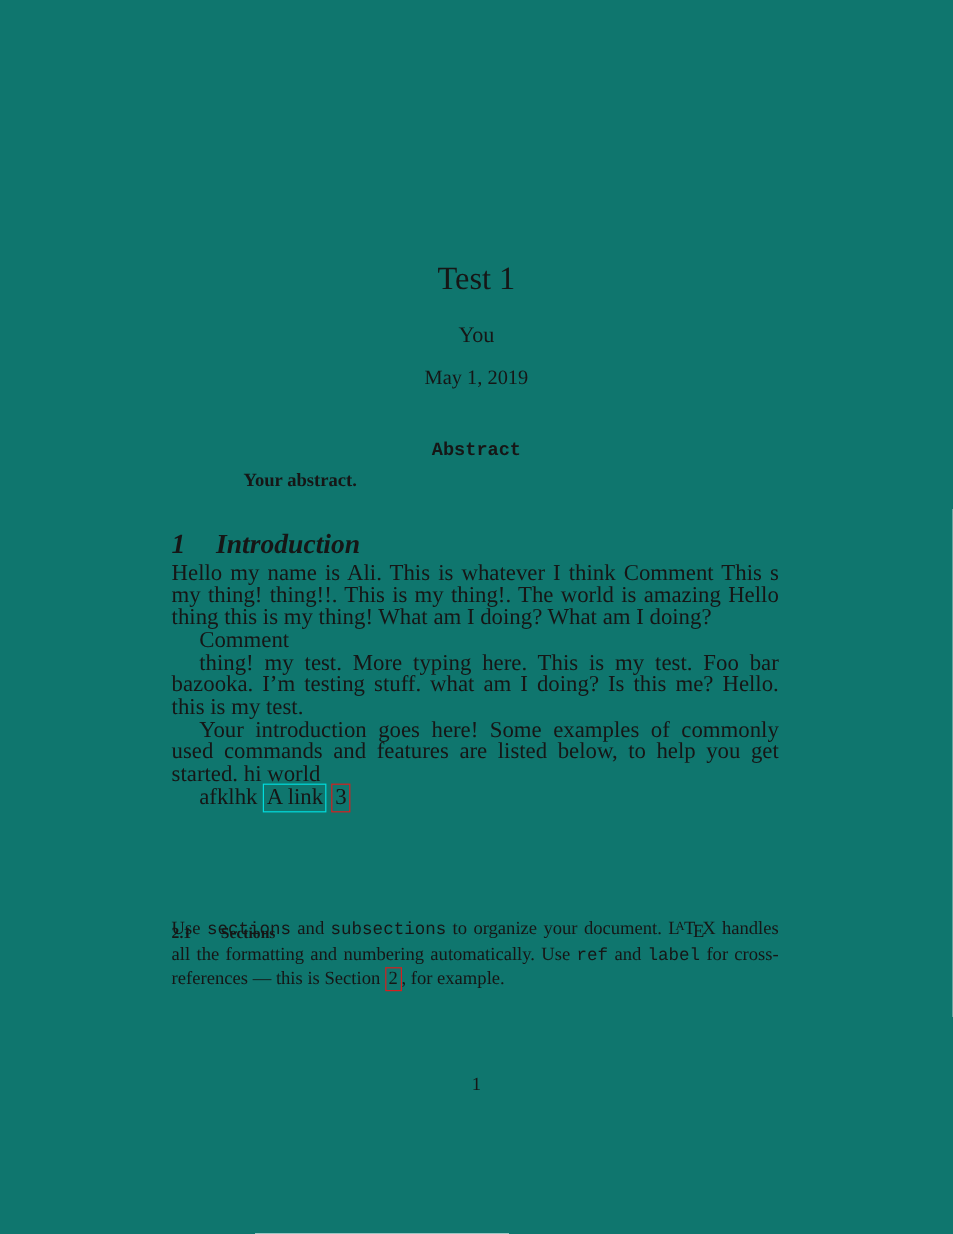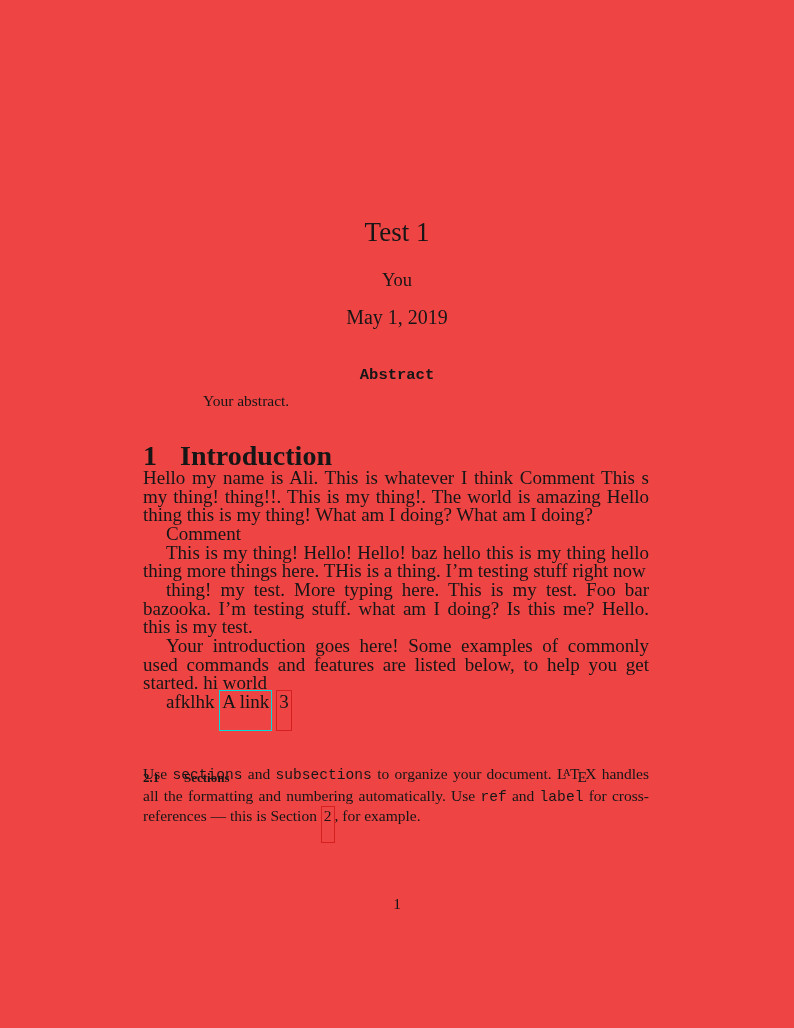--- a/index.html
+++ b/index.html
@@ -1,39 +1,40 @@
 <!DOCTYPE html>
 <html><head>
 <meta charset="utf-8">
 <style>
   * { margin: 0; padding: 0; box-sizing: border-box; }
   html, body { background: #ffffff; }
   .page {
     position: relative;
     width: 794px;
     height: 1028px;
-    background: #ef4444;
+    background: #0f766e;
     font-family: "Liberation Serif", "DejaVu Serif", serif;
     color: #161616;
     overflow: hidden;
   }
   .abs { position: absolute; }
   .centered { left: 0; width: 794px; text-align: center; }
 
   .doc-title   { top: 218px; font-size: 27px; line-height: 1.1; }
   .doc-author  { top: 270px; font-size: 18.5px; line-height: 1.1; }
-  .doc-date    { top: 306px; font-size: 20px; line-height: 1.1; }
+  .doc-date    { top: 306px; font-size: 17px; line-height: 1.1; }
 
   .abstract-head { top: 366px; font-size: 15.5px; font-weight: bold; font-family: Liberation Mono, monospace; }
-  .abstract-body { top: 392px; left: 183px; width: 428px; font-size: 15.5px; text-indent: 20px; }
+  .abstract-body { top: 392px; left: 183px; width: 428px; font-size: 15.5px; text-indent: 20px; font-weight: bold; }
 
   .h-sec {
     left: 143px; width: 520px;
-    font-size: 28px; font-weight: bold; line-height: 1.1;
+    font-size: 23px; font-weight: bold; line-height: 1.1;
     white-space: nowrap;
+    font-style: italic;
   }
   .h1-intro { top: 441px; }
   .h2-latex { top: 730px; }
   .h-sub {
     left: 143px; width: 520px;
     font-size: 13px; font-weight: bold; line-height: 1.1;
     white-space: nowrap;
   }
   .h21-sections { top: 771px; }
   .sec-num { display: inline-block; min-width: 37px; }
@@ -52,21 +53,21 @@
   .para { margin: 0; }
   .indent { text-indent: 23px; }
 
   .code {
     font-family: "Liberation Mono", "DejaVu Sans Mono", monospace;
     font-size: 14.6px;
   }
 
   .linkbox {
     display: inline;
-    padding: 0px 2px 18px 2px;
+    padding: 0px 2px 1px 2px;
     text-decoration: none;
     color: #161616;
     cursor: pointer;
   }
   .linkbox-cyan { border: 1.4px solid #00dcdc; }
   .linkbox-red  { border: 1.4px solid #d62020; margin-left: 4px; }
   .linkbox-red2 { border: 1.4px solid #d62020; }
 
   .latex-logo { white-space: nowrap; }
   .lx-a {
@@ -95,21 +96,20 @@
   <div class="abs centered doc-date">May 1, 2019</div>
 
   <div class="abs centered abstract-head">Abstract</div>
   <div class="abs abstract-body">Your abstract.</div>
 
   <div class="abs h-sec h1-intro"><span class="sec-num">1</span><span>Introduction</span></div>
 
   <div class="abs body-flow">
     <p class="para">Hello my name is Ali. This is whatever I think Comment This s my thing! thing!!. This is my thing!. The world is amazing Hello thing this is my thing! What am I doing? What am I doing?</p>
     <p class="para indent">Comment</p>
-    <p class="para indent">This is my thing! Hello! Hello! baz hello this is my thing hello thing more things here. THis is a thing. I’m testing stuff right now</p>
     <p class="para indent">thing! my test. More typing here. This is my test. Foo bar bazooka. I’m testing stuff. what am I doing? Is this me? Hello. this is my test.</p>
     <p class="para indent">Your introduction goes here! Some examples of commonly used commands and features are listed below, to help you get started. hi world</p>
     <p class="para indent"><span>afklhk </span><a class="linkbox linkbox-cyan">A link</a><a class="linkbox linkbox-red">3</a></p>
   </div>
 
 
   <div class="abs h-sub h21-sections"><span class="sub-num">2.1</span><span>Sections</span></div>
 
   <div class="abs body-flow2">
     <p class="para"><span>Use </span><span class="code">sections</span><span> and </span><span class="code">subsections</span><span> to organize your document. </span><span class="latex-logo"><span>L</span><span class="lx-a">A</span><span>T</span><span class="lx-e">E</span><span>X</span></span><span> handles all the formatting and numbering automatically. Use </span><span class="code">ref</span><span> and </span><span class="code">label</span><span> for cross-references — this is Section </span><a class="linkbox linkbox-red2">2</a><span>, for example.</span></p>

